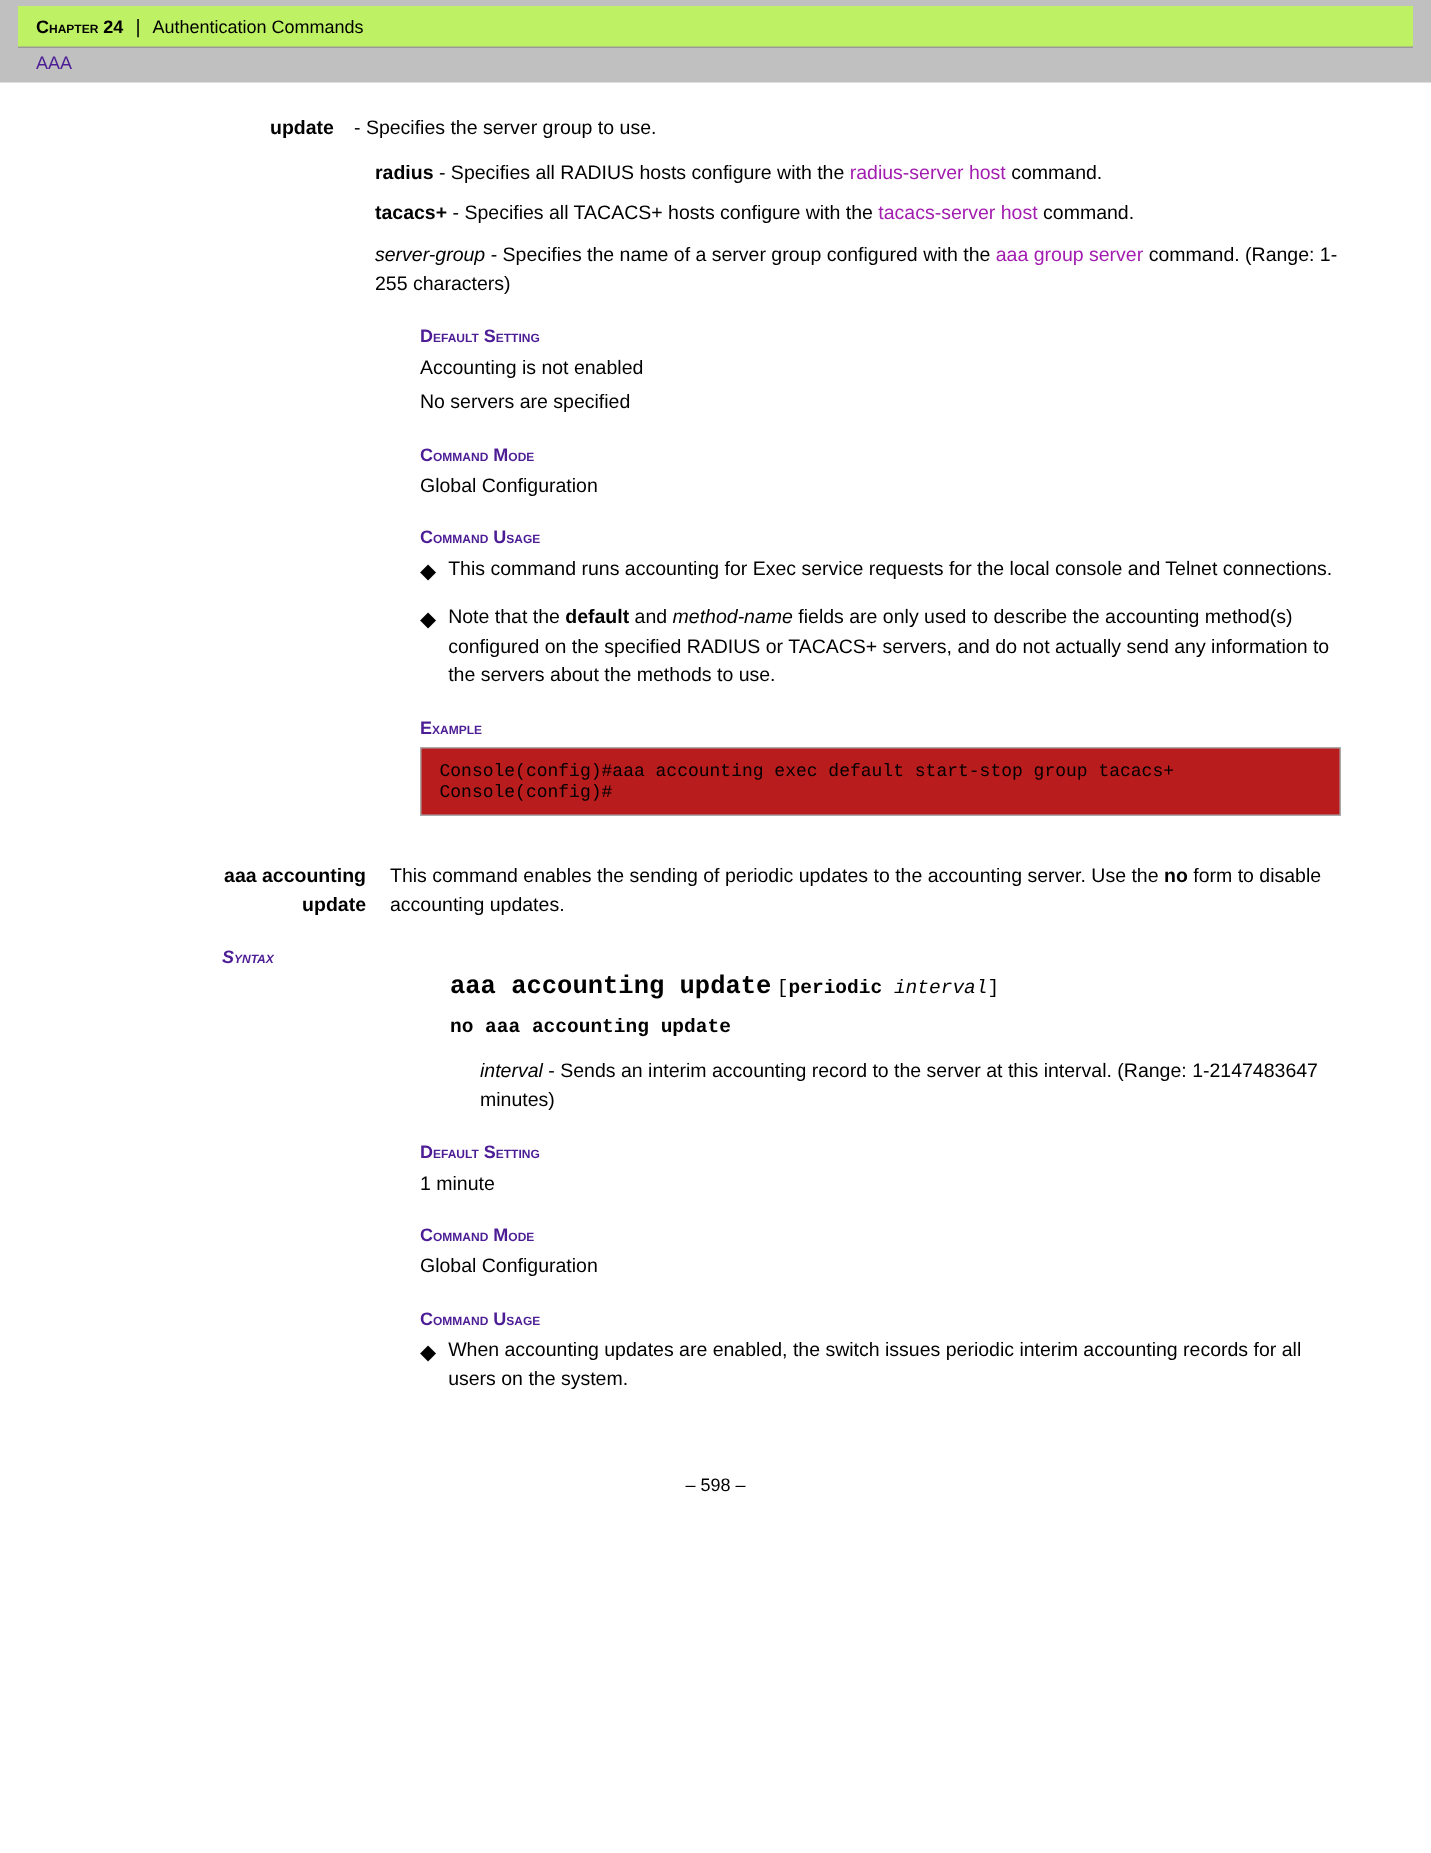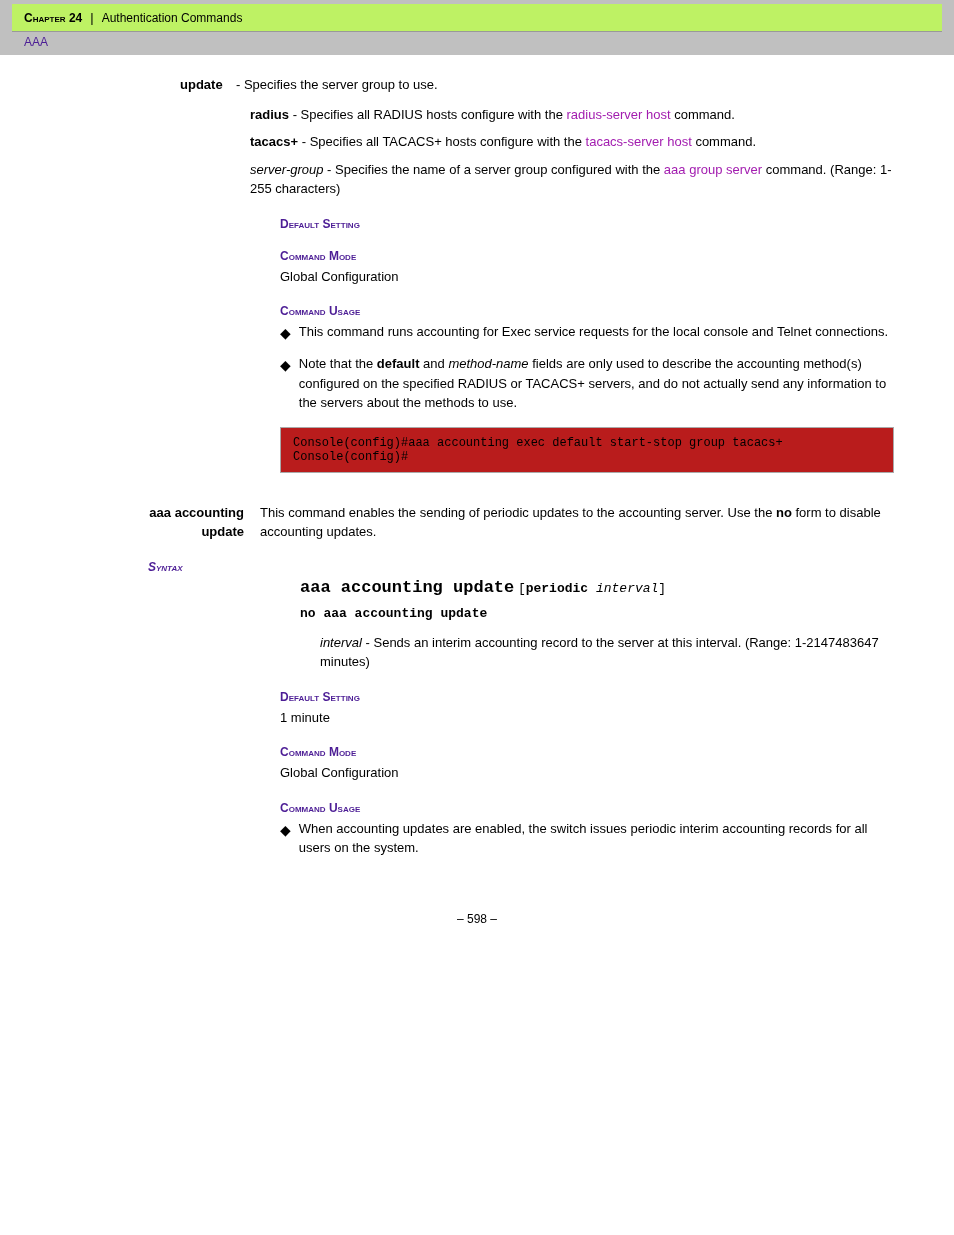--- a/index.html
+++ b/index.html
@@ -216,20 +216,24 @@
     <div class="sub-item">
       <span class="sub-item-label-italic">server-group</span>
       <span> - Specifies the name of a server group configured with the </span>
       <a class="link">aaa group server</a>
       <span> command. (Range: 1-255 characters)</span>
     </div>
   </div>
 
   <div style="margin-bottom: 14px;">
     <div class="section-heading section-inner">Default Setting</div>
+    <div class="section-inner">
+      <div class="section-content">Accounting is not enabled</div>
+      <div class="section-content">No servers are specified</div>
+    </div>
   </div>
 
   <div style="margin-bottom: 14px;">
     <div class="section-heading section-inner">Command Mode</div>
     <div class="section-content section-inner">Global Configuration</div>
   </div>
 
   <div style="margin-bottom: 14px;">
     <div class="section-heading section-inner">Command Usage</div>
     <div class="section-inner">
@@ -240,20 +244,21 @@
         </li>
         <li>
           <span class="bullet-diamond">◆</span>
           <span>Note that the <strong>default</strong> and <em>method-name</em> fields are only used to describe the accounting method(s) configured on the specified RADIUS or TACACS+ servers, and do not actually send any information to the servers about the methods to use.</span>
         </li>
       </ul>
     </div>
   </div>
 
   <div style="margin-bottom: 24px;">
+    <div class="section-heading section-inner">Example</div>
     <div class="section-inner">
       <div class="example-box">
         <div>Console(config)#aaa accounting exec default start-stop group tacacs+</div>
         <div>Console(config)#</div>
       </div>
     </div>
   </div>
 
   <div class="command-entry">
     <div class="command-name-block">

